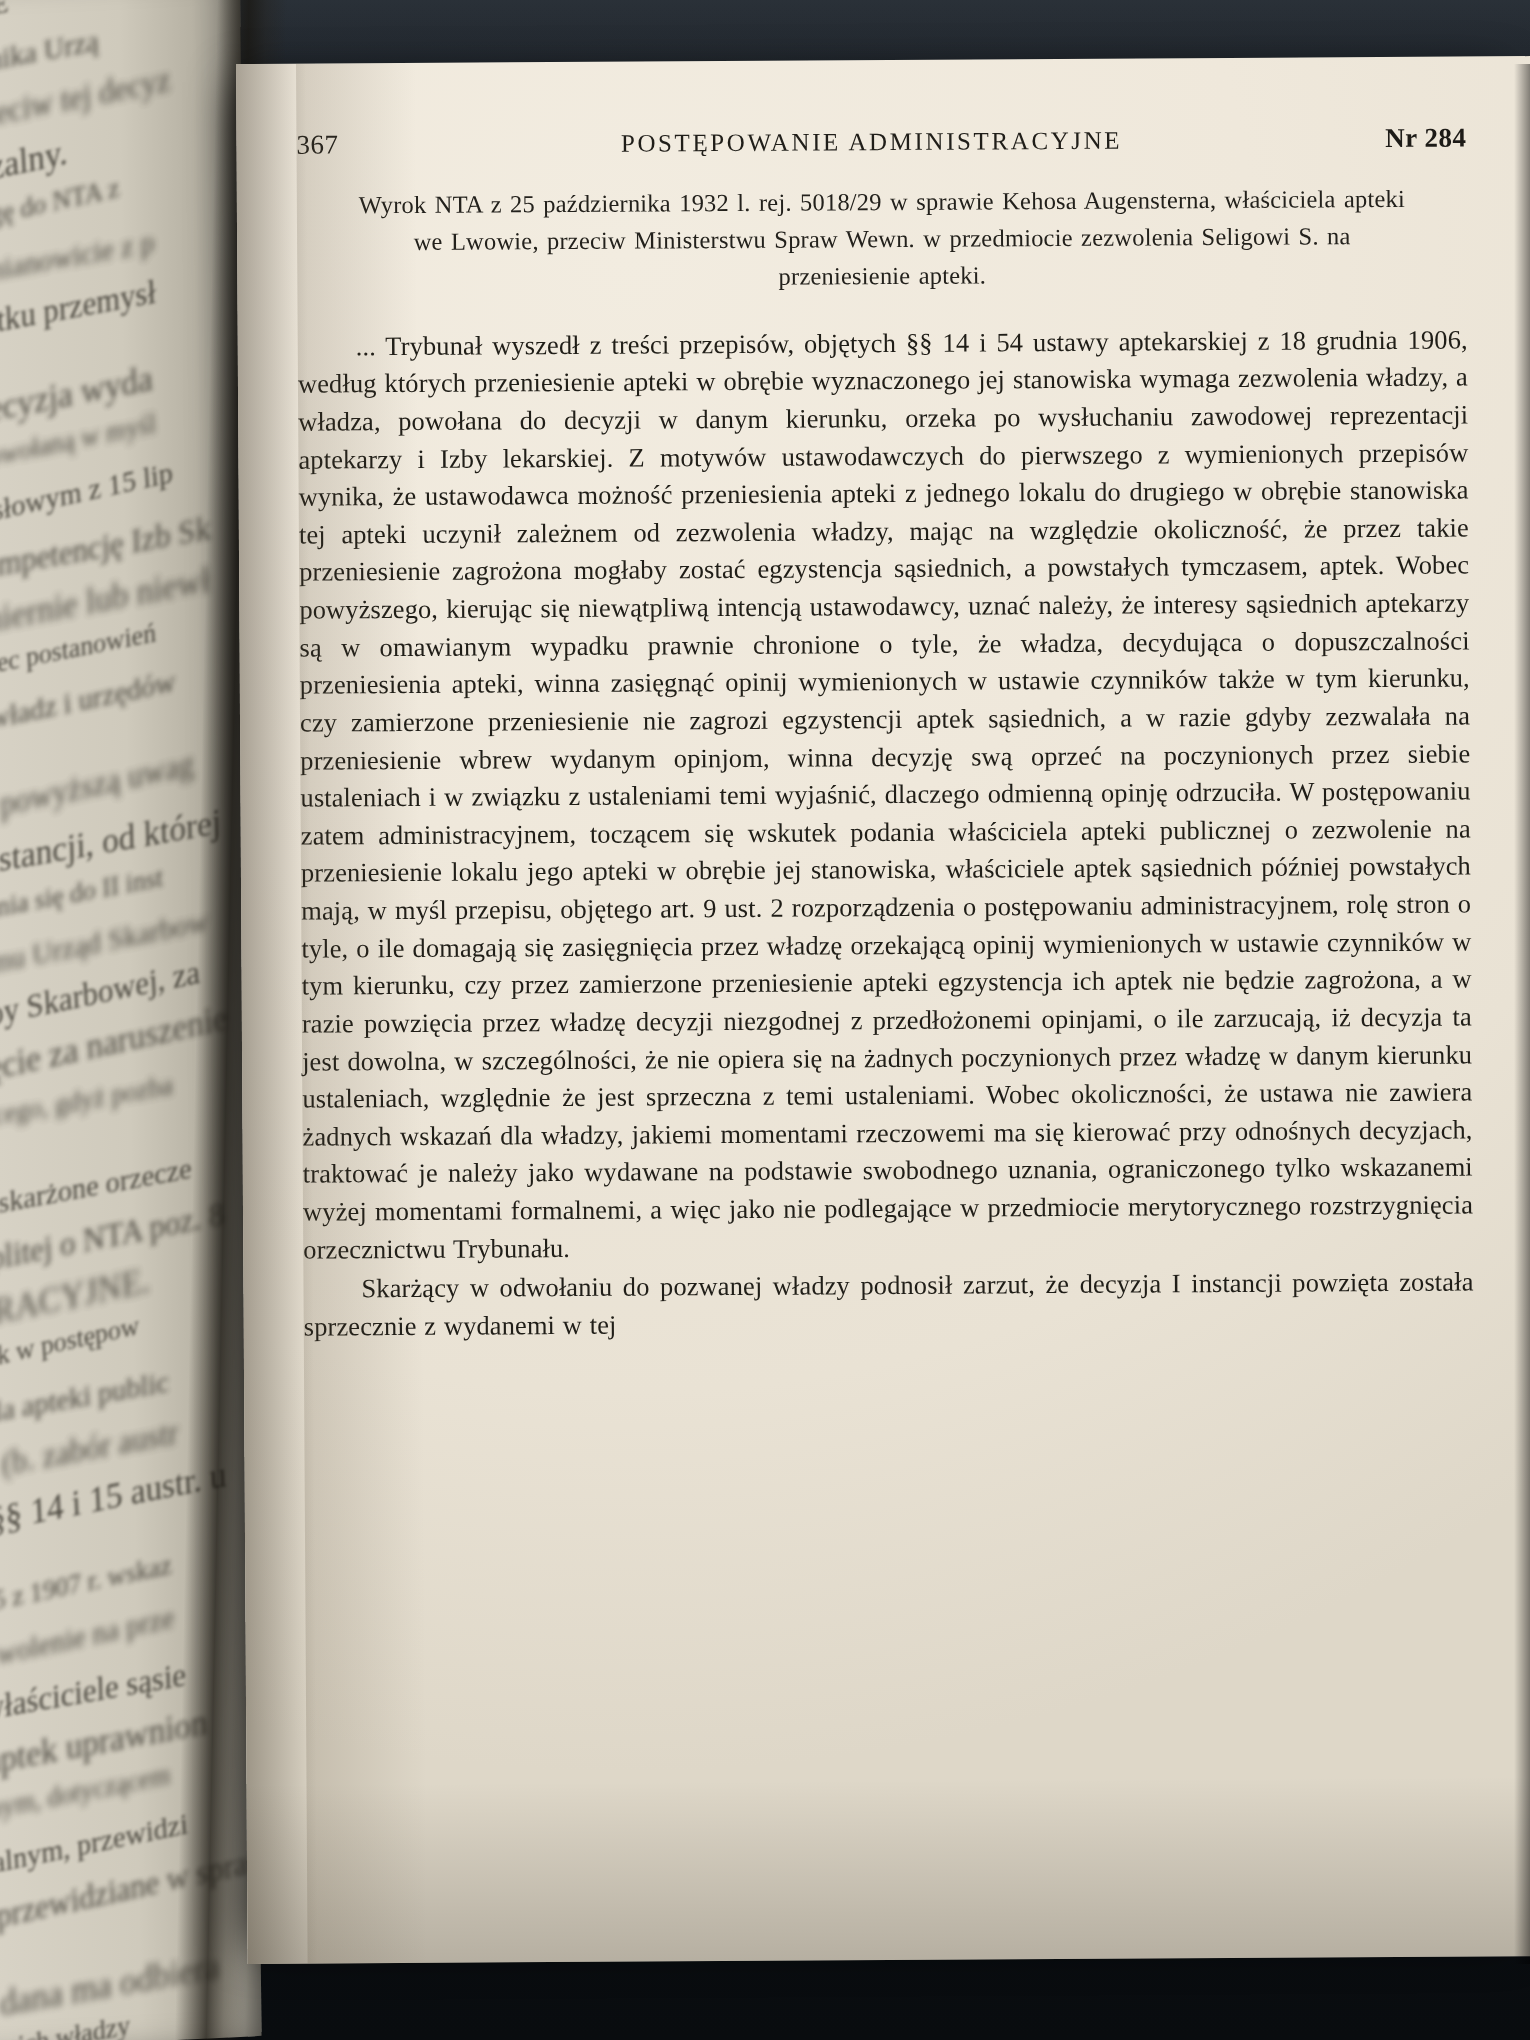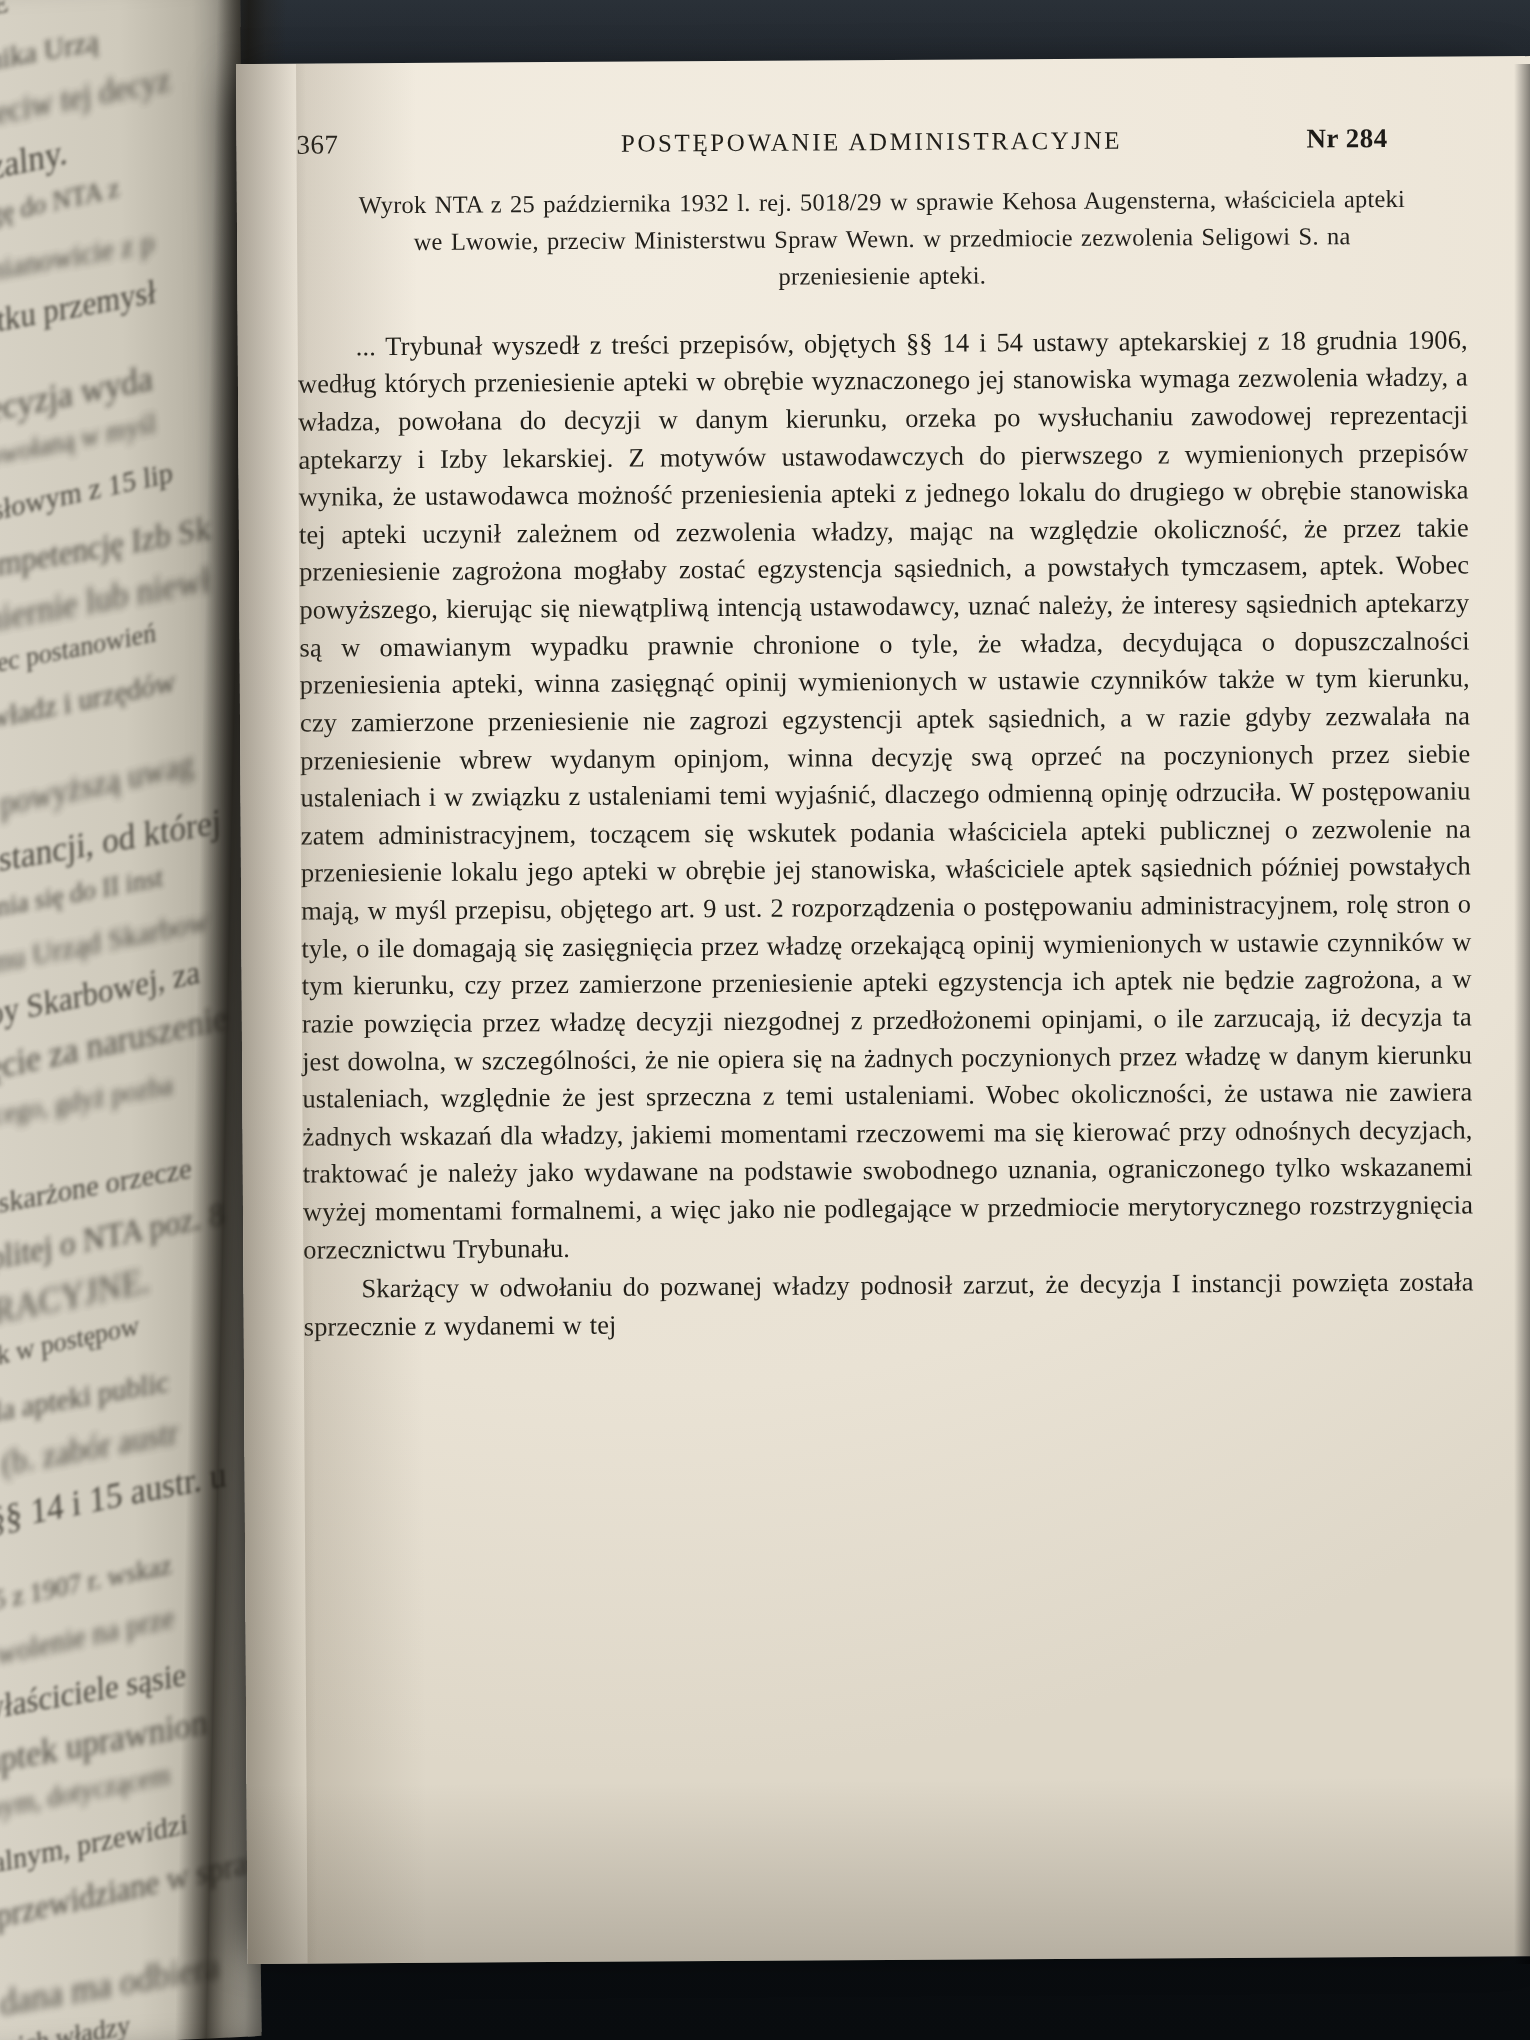--- a/index.html
+++ b/index.html
@@ -115,20 +115,21 @@
   }
   .running-head {
     flex: 1;
     text-align: center;
     font-size: 25px;
     letter-spacing: 2.6px;
     color: #201e19;
   }
   .entry-no {
     width: 160px;
+    text-align: right;
     font-size: 27px;
     font-weight: bold;
     color: #1d1b17;
     letter-spacing: 0.5px;
   }
 
   .case-head {
     font-size: 24.5px;
     line-height: 1.52;
     text-align: center;

